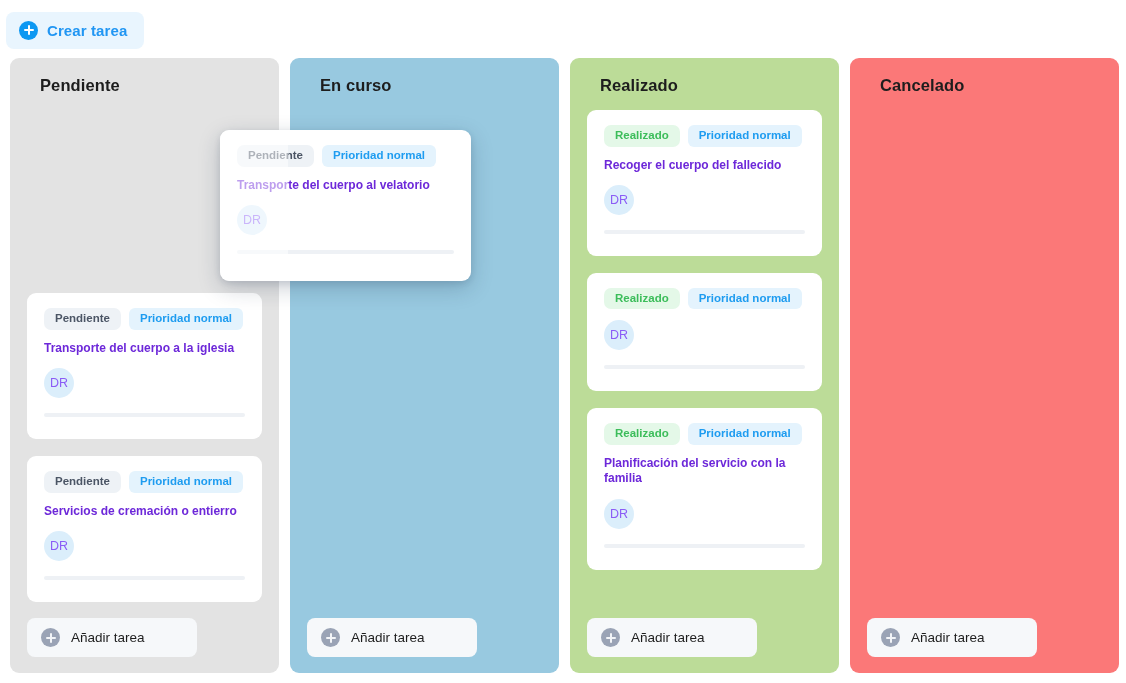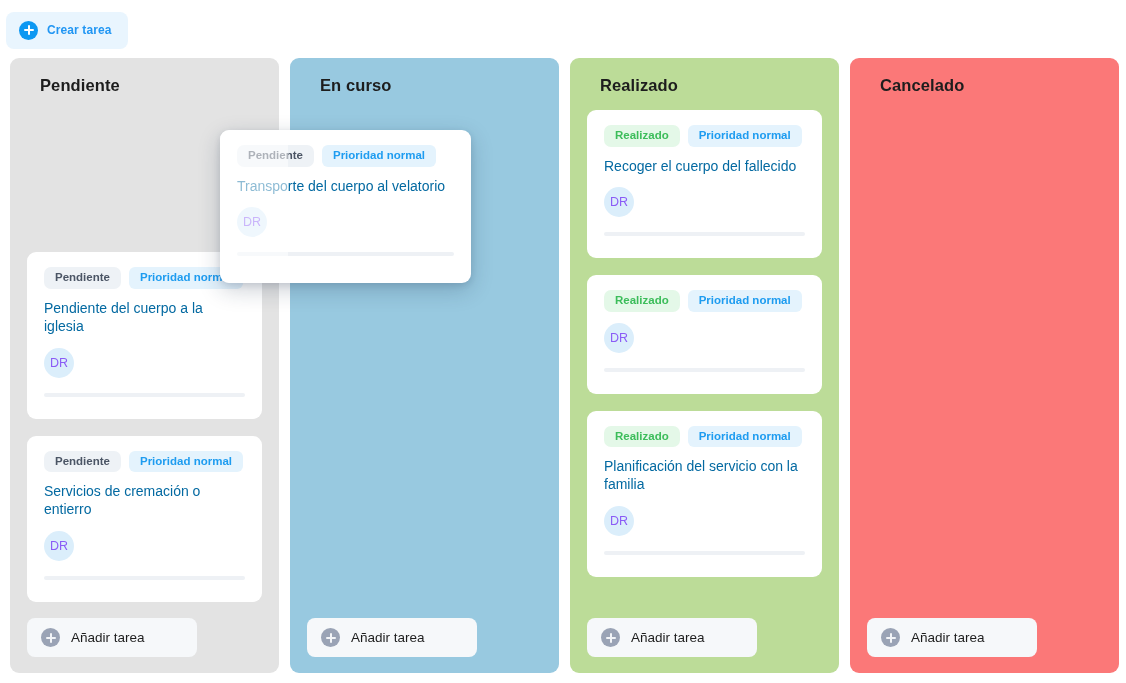--- a/index.html
+++ b/index.html
@@ -47,21 +47,21 @@
     border-radius: 1px;
   }
   .create-task-btn .plus-circle::before {
     left: 4.5px; top: 8.6px; width: 10px; height: 2px;
   }
   .create-task-btn .plus-circle::after {
     top: 4.5px; left: 8.6px; height: 10px; width: 2px;
   }
   .create-task-btn .label {
     color: #2196f3;
-    font-size: 12px;
+    font-size: 15px;
     font-weight: bold;
     letter-spacing: .1px;
     white-space: nowrap;
   }
 
   
   .board {
     position: absolute;
     left: 10px;
     top: 58px;
@@ -168,24 +168,25 @@
     border-radius: 7px;
     padding: 5px 11px;
     white-space: nowrap;
     line-height: 1;
   }
   .badge-status-pendiente { background: #eef2f6; color: #4b5565; }
   .badge-status-realizado { background: #e4f8e8; color: #3cbd5a; }
   .badge-priority         { background: #e4f3fd; color: #1e9cf0; border-radius: 6px; }
 
   .card-title {
-    font-size: 14px;
-    color: #0369a1;
+    font-size: 12px;
+    color: #6d28d9;
     line-height: 1.28;
     margin-bottom: 12px;
+    font-weight: bold;
   }
   .avatar {
     width: 30px;
     height: 30px;
     border-radius: 50%;
     background: #dbeefb;
     color: #8b5cf6;
     font-size: 12.5px;
     display: flex;
     align-items: center;
@@ -240,21 +241,21 @@
 
   <div class="column col-pendiente">
     <div class="col-title">Pendiente</div>
     <div class="col-cards">
 
       <div class="card">
         <div class="badges">
           <span class="badge badge-status-pendiente">Pendiente</span>
           <span class="badge badge-priority">Prioridad normal</span>
         </div>
-        <div class="card-title">Pendiente del cuerpo a la iglesia</div>
+        <div class="card-title">Transporte del cuerpo a la iglesia</div>
         <div class="avatar">DR</div>
         <div class="card-divider"></div>
       </div>
 
       <div class="card">
         <div class="badges">
           <span class="badge badge-status-pendiente">Pendiente</span>
           <span class="badge badge-priority">Prioridad normal</span>
         </div>
         <div class="card-title">Servicios de cremación o entierro</div>

